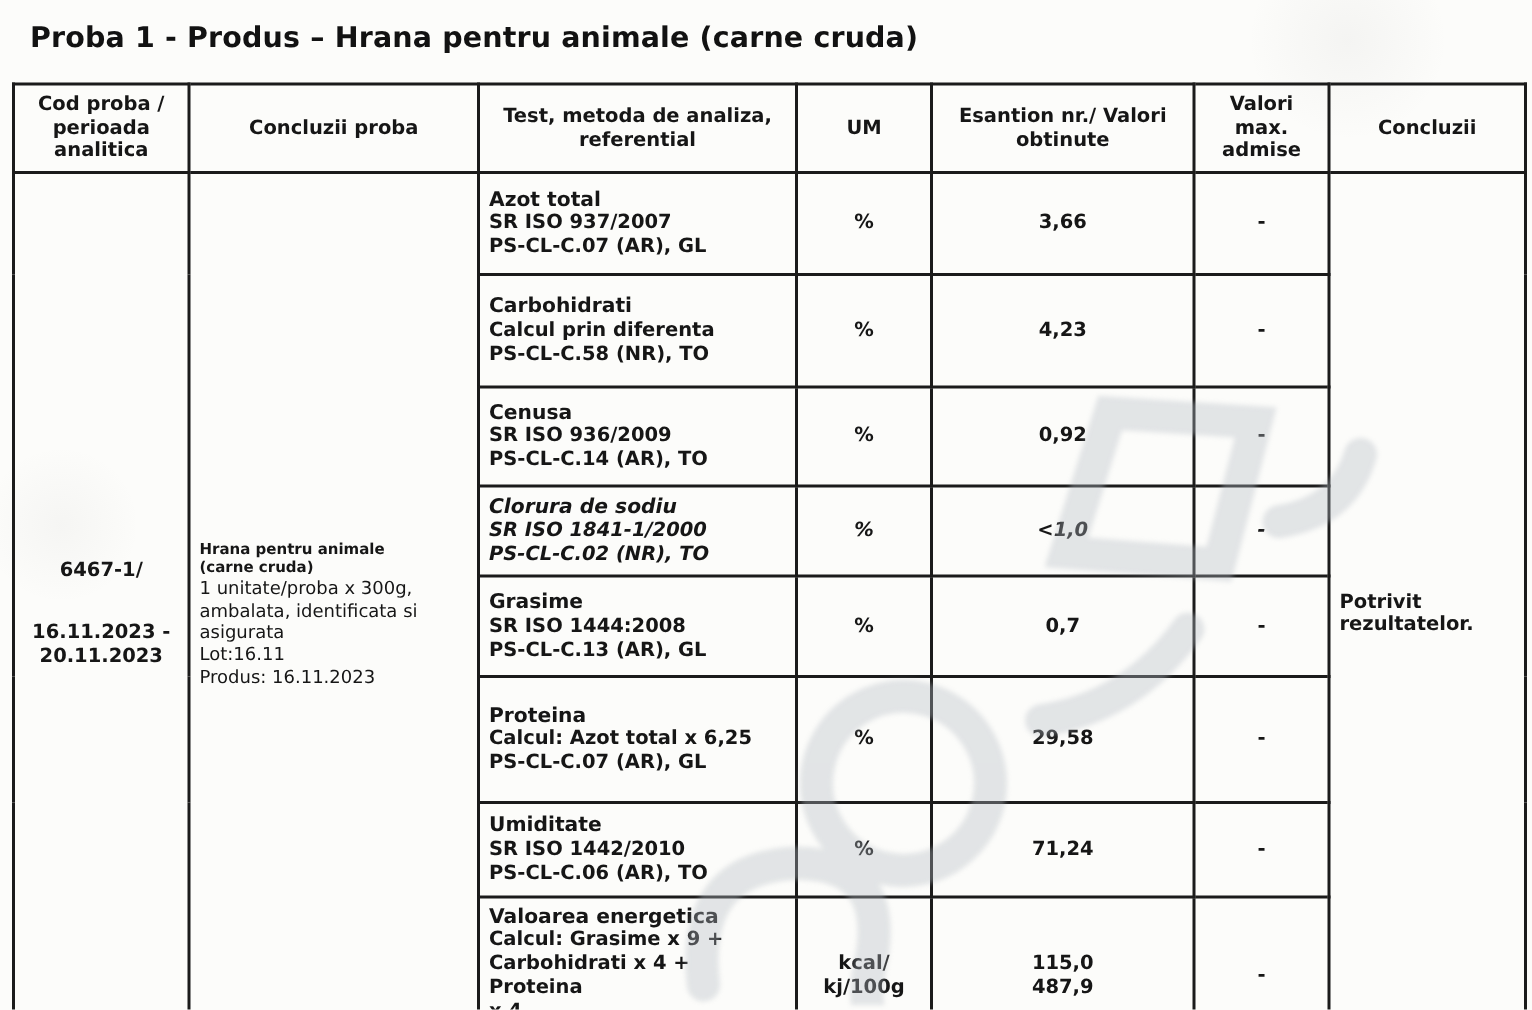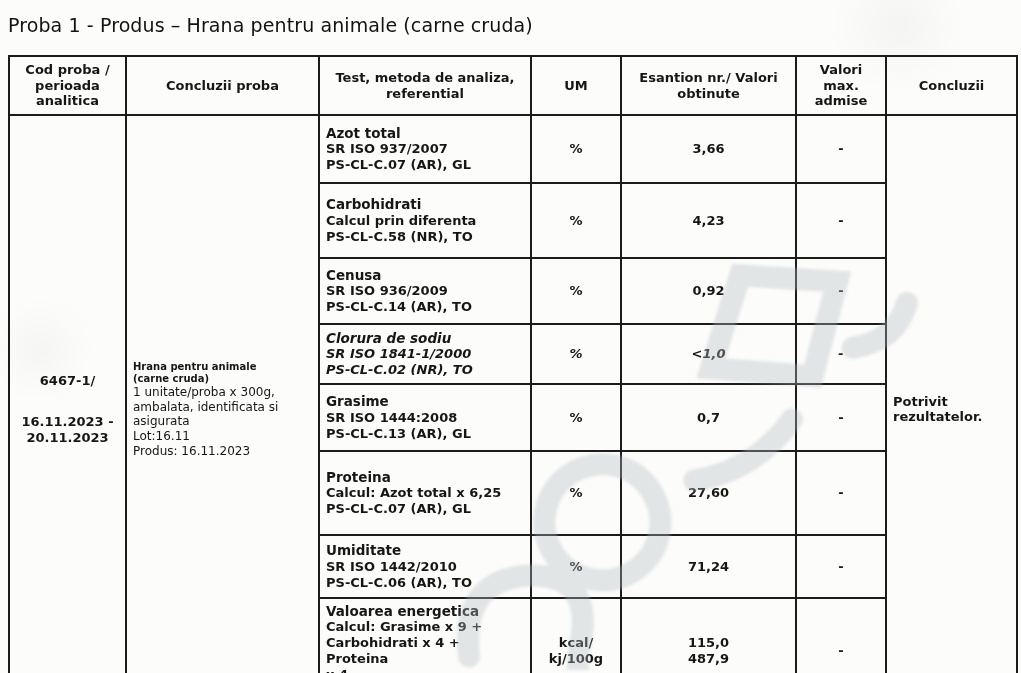--- a/index.html
+++ b/index.html
@@ -13,23 +13,23 @@
   .page {
     position: relative;
     width: 1021px; height: 673px;
     background:
       radial-gradient(circle at 88% 4%, rgba(120,120,120,0.06), transparent 6%),
       radial-gradient(circle at 4% 52%, rgba(120,120,120,0.05), transparent 5%),
       #fcfcfa;
   }
   .doc-title {
     position: absolute;
-    left: 8px; top: 14px;
+    left: 20px; top: 14px;
     font-size: 19px;
-    font-weight: 400;
+    font-weight: 700;
     letter-spacing: 0.1px;
     color: #121212;
   }
   table.report {
     position: absolute;
     left: 8px; top: 55px;
     width: 1008px;
     border-collapse: collapse;
     table-layout: fixed;
   }
@@ -182,21 +182,21 @@
         <td class="cell-val pre">0,7</td>
         <td class="cell-max">-</td>
       </tr>
       <tr style="height:84px;">
         <td class="cell-test">
           <div class="test-name">Proteina</div>
           <div class="test-details pre">Calcul: Azot total x 6,25
 PS-CL-C.07 (AR), GL</div>
         </td>
         <td class="cell-um pre">%</td>
-        <td class="cell-val pre">27,60</td>
+        <td class="cell-val pre">29,58</td>
         <td class="cell-max">-</td>
       </tr>
       <tr style="height:63px;">
         <td class="cell-test">
           <div class="test-name">Umiditate</div>
           <div class="test-details pre">SR ISO 1442/2010
 PS-CL-C.06 (AR), TO</div>
         </td>
         <td class="cell-um pre">%</td>
         <td class="cell-val pre">71,24</td>

